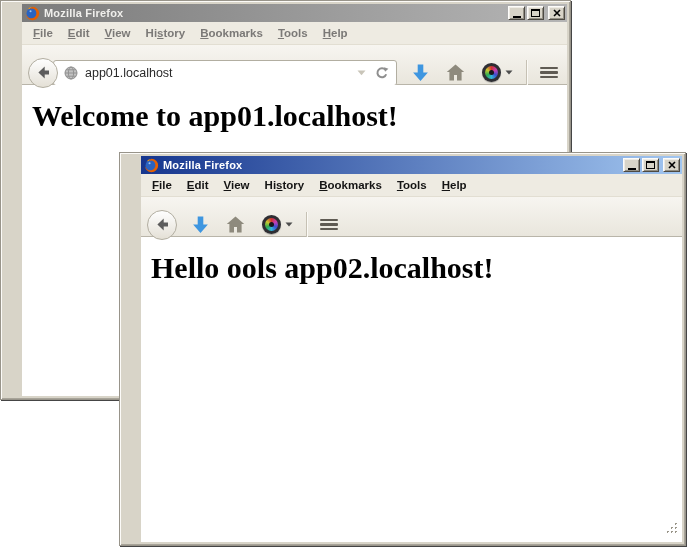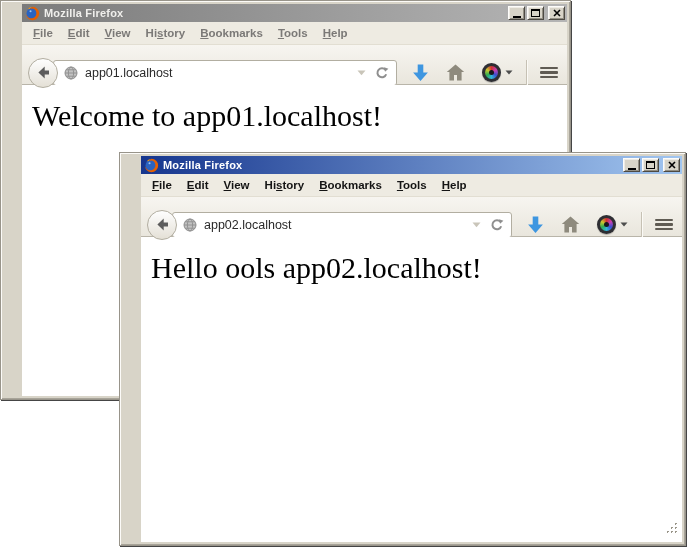--- a/index.html
+++ b/index.html
@@ -74,21 +74,21 @@
     background: #17171c; }
   .toolbar-sep { width: 1px; height: 26px; background: #c6c1b4;
     box-shadow: 1px 0 0 #fbfaf6; margin-left: 13px; }
   .burger { margin-left: 13px; width: 18px; height: 12px; display: flex;
     flex-direction: column; justify-content: space-between; cursor: pointer; }
   .burger span { display: block; height: 2.4px; background: #5f5b53;
     border-radius: 1px; }
 
   
   .content { flex: 1; background: #ffffff; position: relative; overflow: hidden; }
-  .content h1 { font-family: "Liberation Serif", serif; font-weight: normal;
+  .content h1 { font-family: "Liberation Serif", serif; font-weight: bold;
     font-size: 30px; color: #000; margin: 14px 0 0 10px; white-space: nowrap; }
   .resize-grip { position: absolute; right: 4px; bottom: 4px; cursor: nwse-resize; }
 </style>
 </head>
 <body>
 
 <div class="window win1">
   <div class="client">
 
     <div class="titlebar">
@@ -222,41 +222,20 @@
       <span class="menu-item"><span></span><span class="mnemonic">B</span><span>ookmarks</span></span>
       <span class="menu-item"><span></span><span class="mnemonic">T</span><span>ools</span></span>
       <span class="menu-item"><span></span><span class="mnemonic">H</span><span>elp</span></span>
     </div>
 
     <div class="navbar">
       <span class="back-btn">
         <span style="display:inline-flex">
           <svg width="15" height="15" viewBox="0 0 15 15">
               <path d="M8.7 1.6 L2.4 7.5 L8.7 13.4 V9.6 H13 V5.4 H8.7 Z" fill="#5c5c5c"></path>
-            </svg>
-        </span>
-      </span>
-      <span class="urlbar">
-        <span class="url-globe">
-          <svg width="14" height="14" viewBox="0 0 14 14">
-              <circle cx="7" cy="7" r="6" fill="#c2c2c2" stroke="#8e8e8e"></circle>
-              <ellipse cx="7" cy="7" rx="2.6" ry="6" fill="none" stroke="#8e8e8e" stroke-width="0.9"></ellipse>
-              <path d="M1 7 h12 M2 3.8 h10 M2 10.2 h10" stroke="#8e8e8e" stroke-width="0.9" fill="none"></path>
-            </svg>
-        </span>
-        <span class="url-text">app02.localhost</span>
-        <span class="url-chevron">
-          <svg width="9" height="6" viewBox="0 0 9 6">
-              <path d="M0.5 0.5 H8.5 L4.5 5.3 Z" fill="#c9c5b9"></path>
-            </svg>
-        </span>
-        <span class="url-reload">
-          <svg width="14" height="14" viewBox="0 0 14 14">
-              <path d="M11.2 8.2 A4.5 4.5 0 1 1 10.5 4" fill="none" stroke="#8f8f8f" stroke-width="2"></path>
-              <path d="M9.2 1.2 L13.4 2.8 L10 5.8 Z" fill="#8f8f8f"></path>
             </svg>
         </span>
       </span>
       <span class="tool-icon dl-icon">
         <svg width="17" height="18" viewBox="0 0 17 18">
             <path d="M5.7 0.5 h5.6 v8 h4.6 L8.5 17 L1.1 8.5 h4.6 Z" fill="#3e96e0"></path>
           </svg>
       </span>
       <span class="tool-icon home-icon">
         <svg width="19" height="17" viewBox="0 0 19 17">

